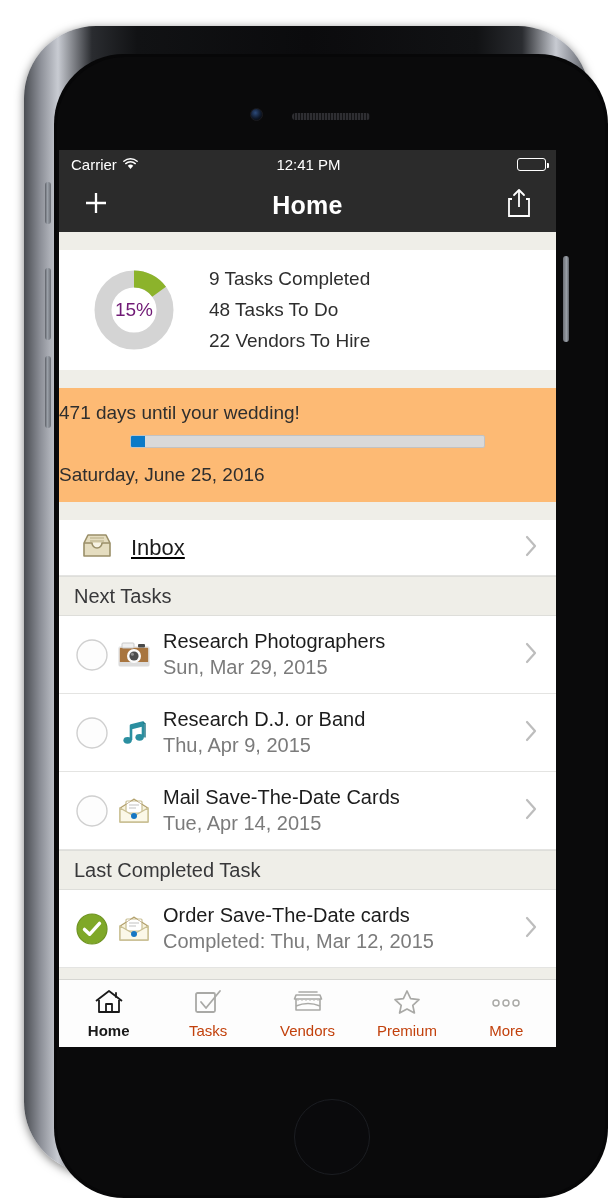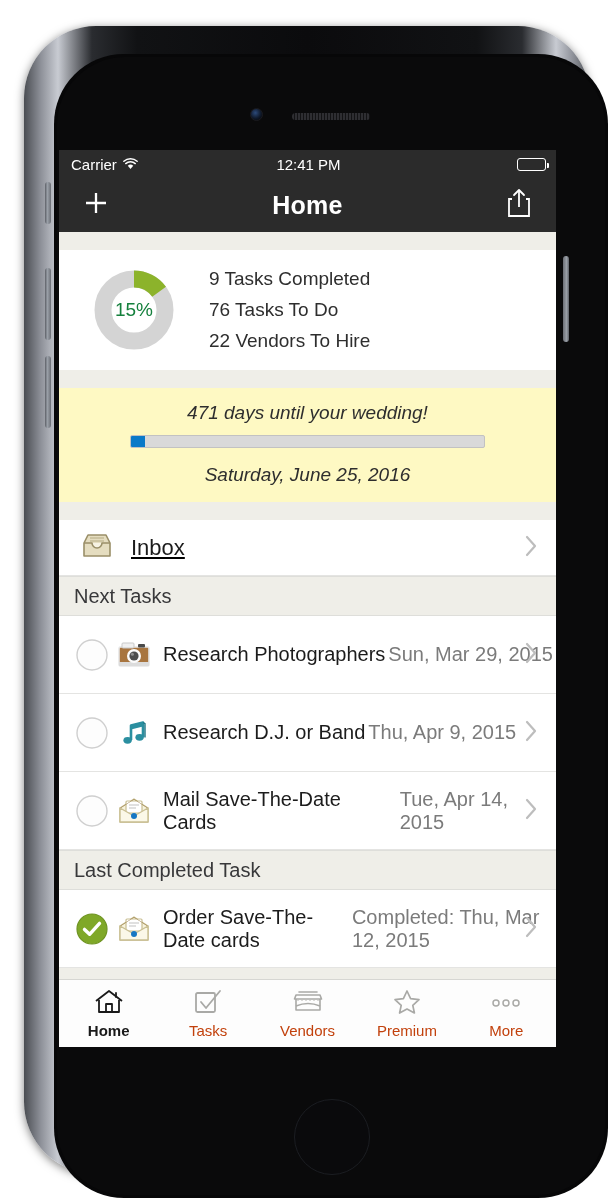--- a/index.html
+++ b/index.html
@@ -122,27 +122,27 @@
   
   #summary-card {
     background:#fff; display:flex; align-items:center;
     padding: 14px 0 14px 0; height: 120px;
   }
   #donut-wrap { width: 150px; display:flex; justify-content:center; align-items:center; }
   .donut { position: relative; width: 82px; height: 82px; }
   .donut svg { display:block; }
   #donut-label {
     position:absolute; inset:0; display:flex; align-items:center; justify-content:center;
-    font-size: 19px; color:#15803d;
+    font-size: 19px; color:#701a75;
   }
   #summary-stats { display:flex; flex-direction:column; justify-content:center; gap: 9px; }
   .stat-line { font-size: 19px; color: #2e2e2e; }
 
   
-  #countdown-card { background:#fef9c3; padding: 14px 0 16px 0; text-align:center;font-style:italic; }
+  #countdown-card { background:#fdba74; padding: 14px 0 16px 0; text-align:left; }
   #countdown-text { font-size: 19px; color:#2e2e2e; margin-bottom: 11px; }
   #countdown-bar {
     width: 355px; height: 13px; margin: 0 auto 11px auto;
     background: #d9d9d9; border:1px solid #c2c2c2; border-radius:2px; overflow:hidden;
   }
   #countdown-fill { height: 100%; background: #0a7ac8; }
   #wedding-date { font-size: 19px; color:#2e2e2e;margin-top:16px; }
 
   
   .section-header {
@@ -156,21 +156,21 @@
     background:#fff; display:flex; align-items:center;
     border-bottom: 1px solid #e4e4e2; position:relative;
     cursor:pointer;
   }
   #inbox-row { height: 56px; padding-left: 22px; text-decoration: underline; }
   #inbox-label { font-size: 22px; color:#1c1c1c; margin-left: 18px; }
   .task-row { height: 78px; padding-left: 16px; }
   .task-check { width: 34px; height: 34px; flex:0 0 34px; }
   .task-icon { width: 34px; height: 34px; flex:0 0 34px; margin-left: 8px;
                display:flex; align-items:center; justify-content:center; }
-  .task-text { margin-left: 12px; display:flex; flex-direction:row; gap: 3px; }
+  .task-text { margin-left: 12px; display:flex; flex-direction:column; gap: 3px; }
   .task-title { font-size: 20px; color:#1c1c1c; }
   .task-sub { font-size: 20px; color:#7b7b7b; }
   .chevron { position:absolute; right: 18px; top:50%; transform: translateY(-50%); }
 
   
   #tab-bar {
     height: 68px; background:#fdfdfd; border-top:1px solid #d6d6d2;
     display:flex; align-items:stretch;
   }
   .tab {
@@ -245,21 +245,21 @@
         <div class="donut">
           <svg width="82" height="82" viewBox="0 0 82 82">
             <circle cx="41" cy="41" r="31" fill="none" stroke="#d4d4d4" stroke-width="17"></circle>
             <circle id="donut-arc" cx="41" cy="41" r="31" fill="none" stroke="#8cb32b" stroke-width="17" stroke-dasharray="29.22 165.56" transform="rotate(-90 41 41)"></circle>
           </svg>
           <div id="donut-label">15%</div>
         </div>
       </div>
       <div id="summary-stats">
         <div class="stat-line">9 Tasks Completed</div>
-        <div class="stat-line">76 Tasks To Do</div>
+        <div class="stat-line">48 Tasks To Do</div>
         <div class="stat-line">22 Vendors To Hire</div>
       </div>
     </div>
 
     <div class="gap"></div>
 
     <div id="countdown-card">
       <div id="countdown-text">471 days until your wedding!</div>
       <div id="countdown-bar">
         <div id="countdown-fill" style="width: 4%; background: rgb(10, 122, 200);"></div>

